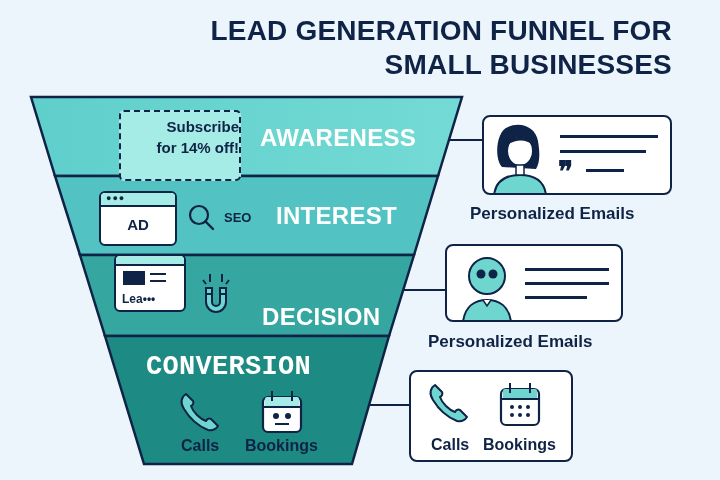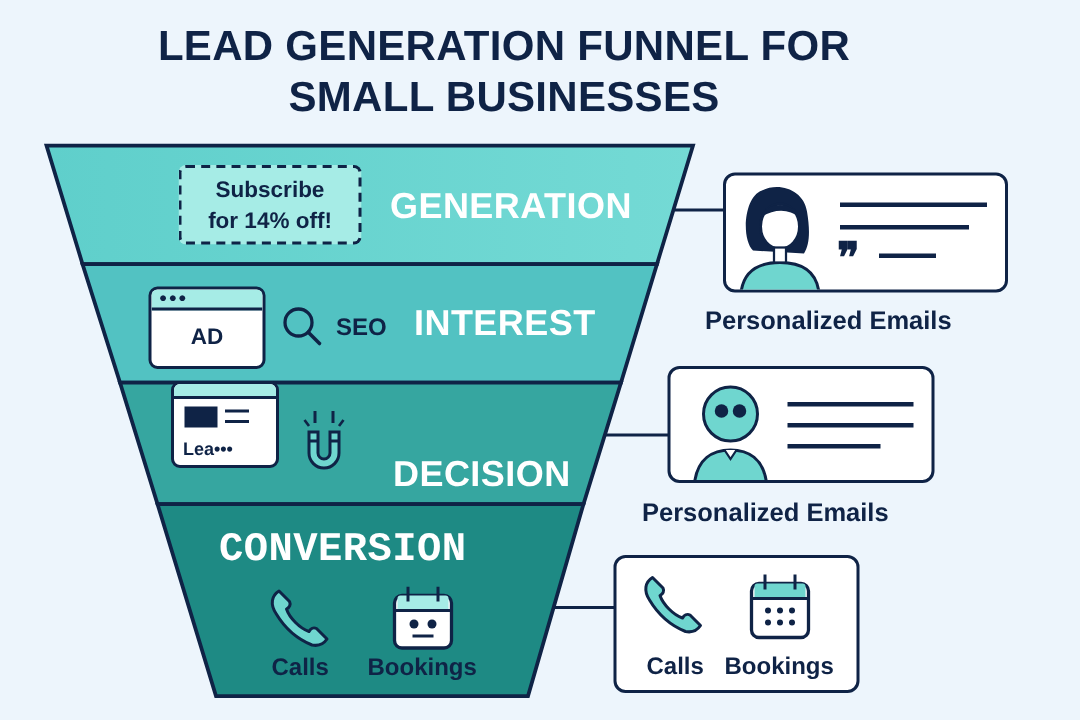--- a/index.html
+++ b/index.html
@@ -1,23 +1,23 @@
 <!DOCTYPE html>
 <html><head>
 <meta charset="utf-8">
 <style>
   html,body{margin:0;padding:0;}
   body{width:720px;height:480px;background:#edf5fc;position:relative;overflow:hidden;font-family:"Liberation Sans",sans-serif;color:#0f2346;}
-  .title{position:absolute;left:0;top:14px;width:672px;text-align:center;font-weight:bold;font-size:28px;line-height:34px;color:#0f2346;letter-spacing:0.2px;}
+  .title{position:absolute;left:0;top:14px;width:672px;text-align:right;font-weight:bold;font-size:28px;line-height:34px;color:#0f2346;letter-spacing:0.2px;}
   svg.funnel{position:absolute;left:0;top:0;}
   .abs{position:absolute;}
   .stage-label{position:absolute;color:#ffffff;font-weight:bold;font-size:24px;letter-spacing:0.3px;}
   .card{position:absolute;background:#fff;border:2.5px solid #0f2346;border-radius:8px;box-sizing:border-box;}
   .caption{position:absolute;font-size:17px;font-weight:bold;color:#0f2346;text-align:left;}
-  .coupon{position:absolute;left:119px;top:110px;width:122px;height:53px;border:2.5px dashed #0f2346;border-radius:5px;background:#a6ece6;box-sizing:border-box;text-align:center;font-size:15px;font-weight:bold;line-height:21px;padding-top:4px;}
+  .coupon{position:absolute;left:119px;top:110px;width:122px;height:71px;border:2.5px dashed #0f2346;border-radius:5px;background:#a6ece6;box-sizing:border-box;text-align:right;font-size:15px;font-weight:bold;line-height:21px;padding-top:4px;}
   .small{font-size:15px;font-weight:bold;color:#0f2346;}
 </style>
 </head>
 <body>
 
 <div class="title">
   <div>LEAD GENERATION FUNNEL FOR</div>
   <div>SMALL BUSINESSES</div>
 </div>
 
@@ -36,31 +36,31 @@
   <polygon points="31,97 462,97 438,176 55,176" fill="url(#gA)" stroke="#0f2346" stroke-width="2.5"></polygon>
   <polygon points="55,176 438,176 414,255 80,255" fill="#52c2c2" stroke="#0f2346" stroke-width="2.5"></polygon>
   <polygon points="80,255 414,255 389,336 105,336" fill="#36a6a0" stroke="#0f2346" stroke-width="2.5"></polygon>
   <polygon points="105,336 389,336 352,464 144,464" fill="#1e8a84" stroke="#0f2346" stroke-width="2.5"></polygon>
 </svg>
 
 <div class="coupon">
   <div>Subscribe</div>
   <div>for 14% off!</div>
 </div>
-<div class="stage-label" style="left:260px;top:124px;">GENERATION</div>
+<div class="stage-label" style="left:260px;top:124px;">AWARENESS</div>
 
 <div class="abs" style="left:99px;top:191px;width:78px;height:55px;border:2.5px solid #0f2346;border-radius:6px;background:#fff;box-sizing:border-box;overflow:hidden;">
   <div style="height:12px;background:#a6ece6;border-bottom:2px solid #0f2346;font-size:9px;line-height:10px;padding-left:5px;letter-spacing:1px;">●●●</div>
   <div style="text-align:center;font-weight:bold;font-size:15px;line-height:36px;">AD</div>
 </div>
 <svg class="abs" style="left:187px;top:203px;" width="30" height="30">
   <circle cx="12" cy="12" r="9" fill="none" stroke="#0f2346" stroke-width="2.2"></circle>
   <line x1="18.5" y1="18.5" x2="26" y2="26" stroke="#0f2346" stroke-width="2.4" stroke-linecap="round"></line>
 </svg>
-<div class="abs small" style="left:224px;top:210px;font-size:16px;">SEO</div>
+<div class="abs small" style="left:224px;top:210px;font-size:13px;">SEO</div>
 <div class="stage-label" style="left:276px;top:202px;text-align:right;">INTEREST</div>
 
 <div class="abs" style="left:114px;top:254px;width:72px;height:58px;border:2.5px solid #0f2346;border-radius:6px;background:#fff;box-sizing:border-box;overflow:hidden;">
   <div style="height:8px;background:#a6ece6;border-bottom:2px solid #0f2346;"></div>
   <div style="position:absolute;left:7px;top:15px;width:22px;height:14px;background:#0f2346;"></div>
   <div style="position:absolute;left:34px;top:17px;width:16px;height:2px;background:#0f2346;"></div>
   <div style="position:absolute;left:34px;top:24px;width:16px;height:2px;background:#0f2346;"></div>
   <div style="position:absolute;left:6px;top:36px;font-size:12px;font-weight:bold;">Lea•••</div>
 </div>
 <svg class="abs" style="left:200px;top:272px;" width="32" height="52">

